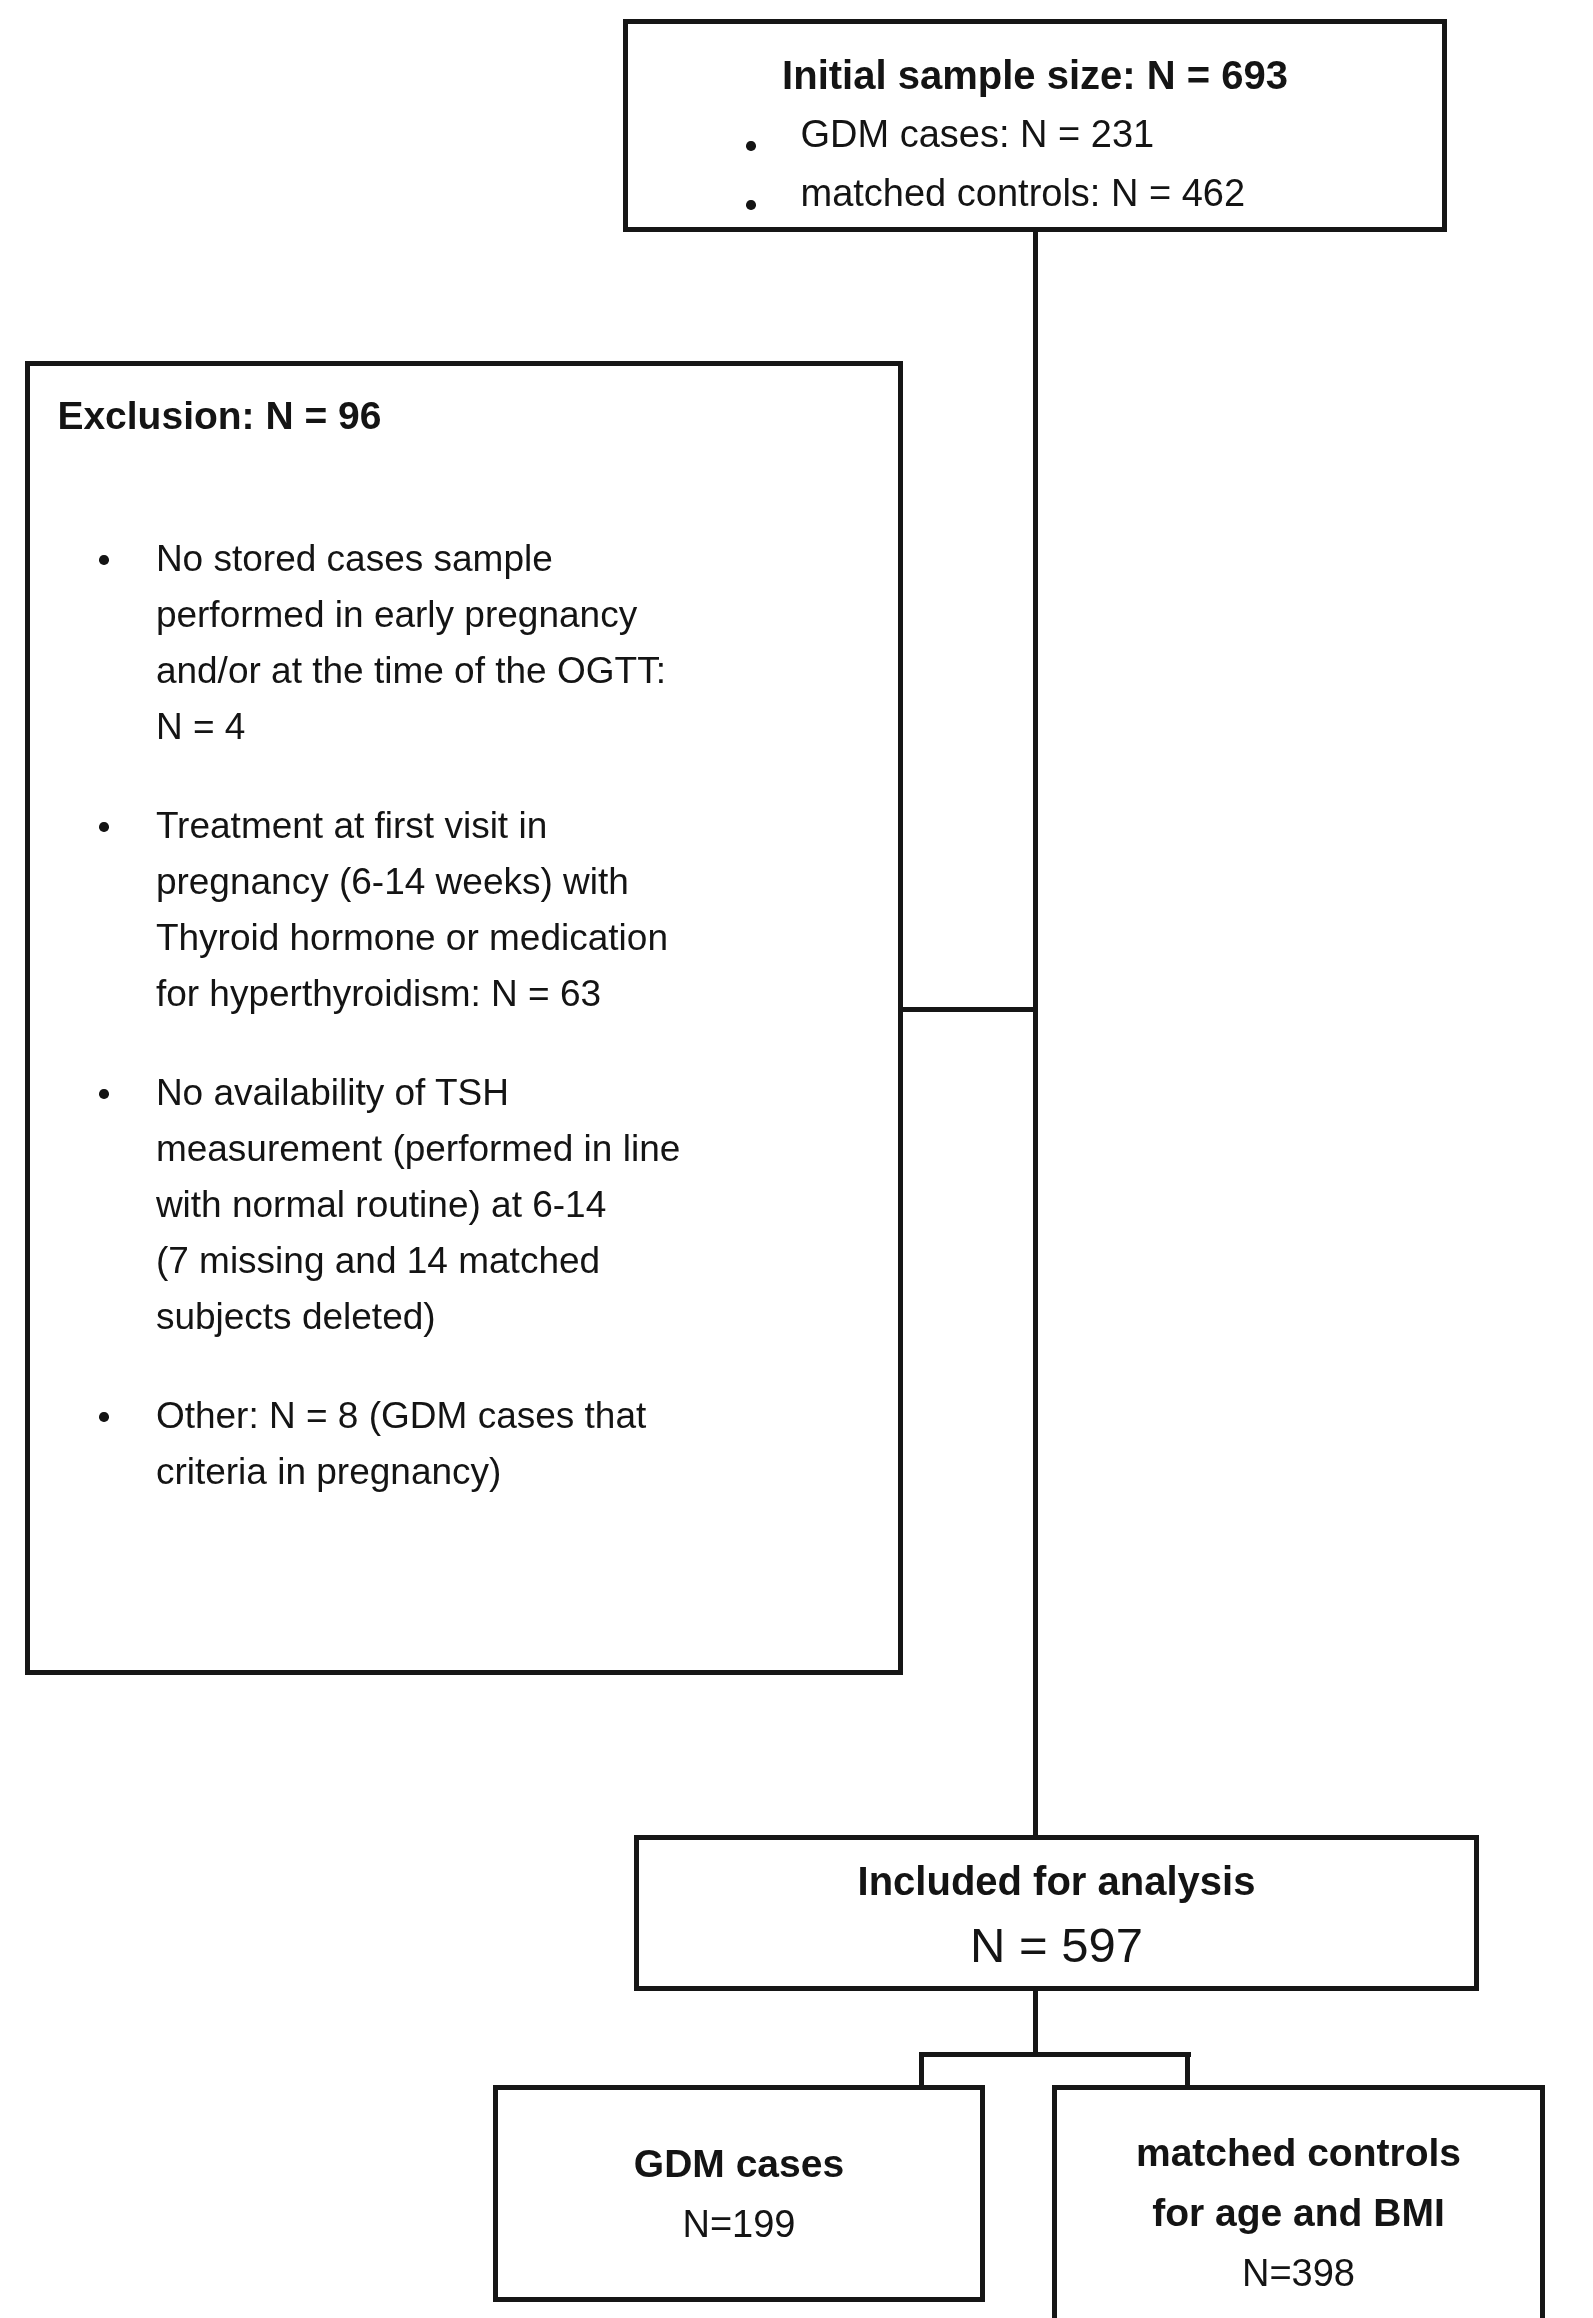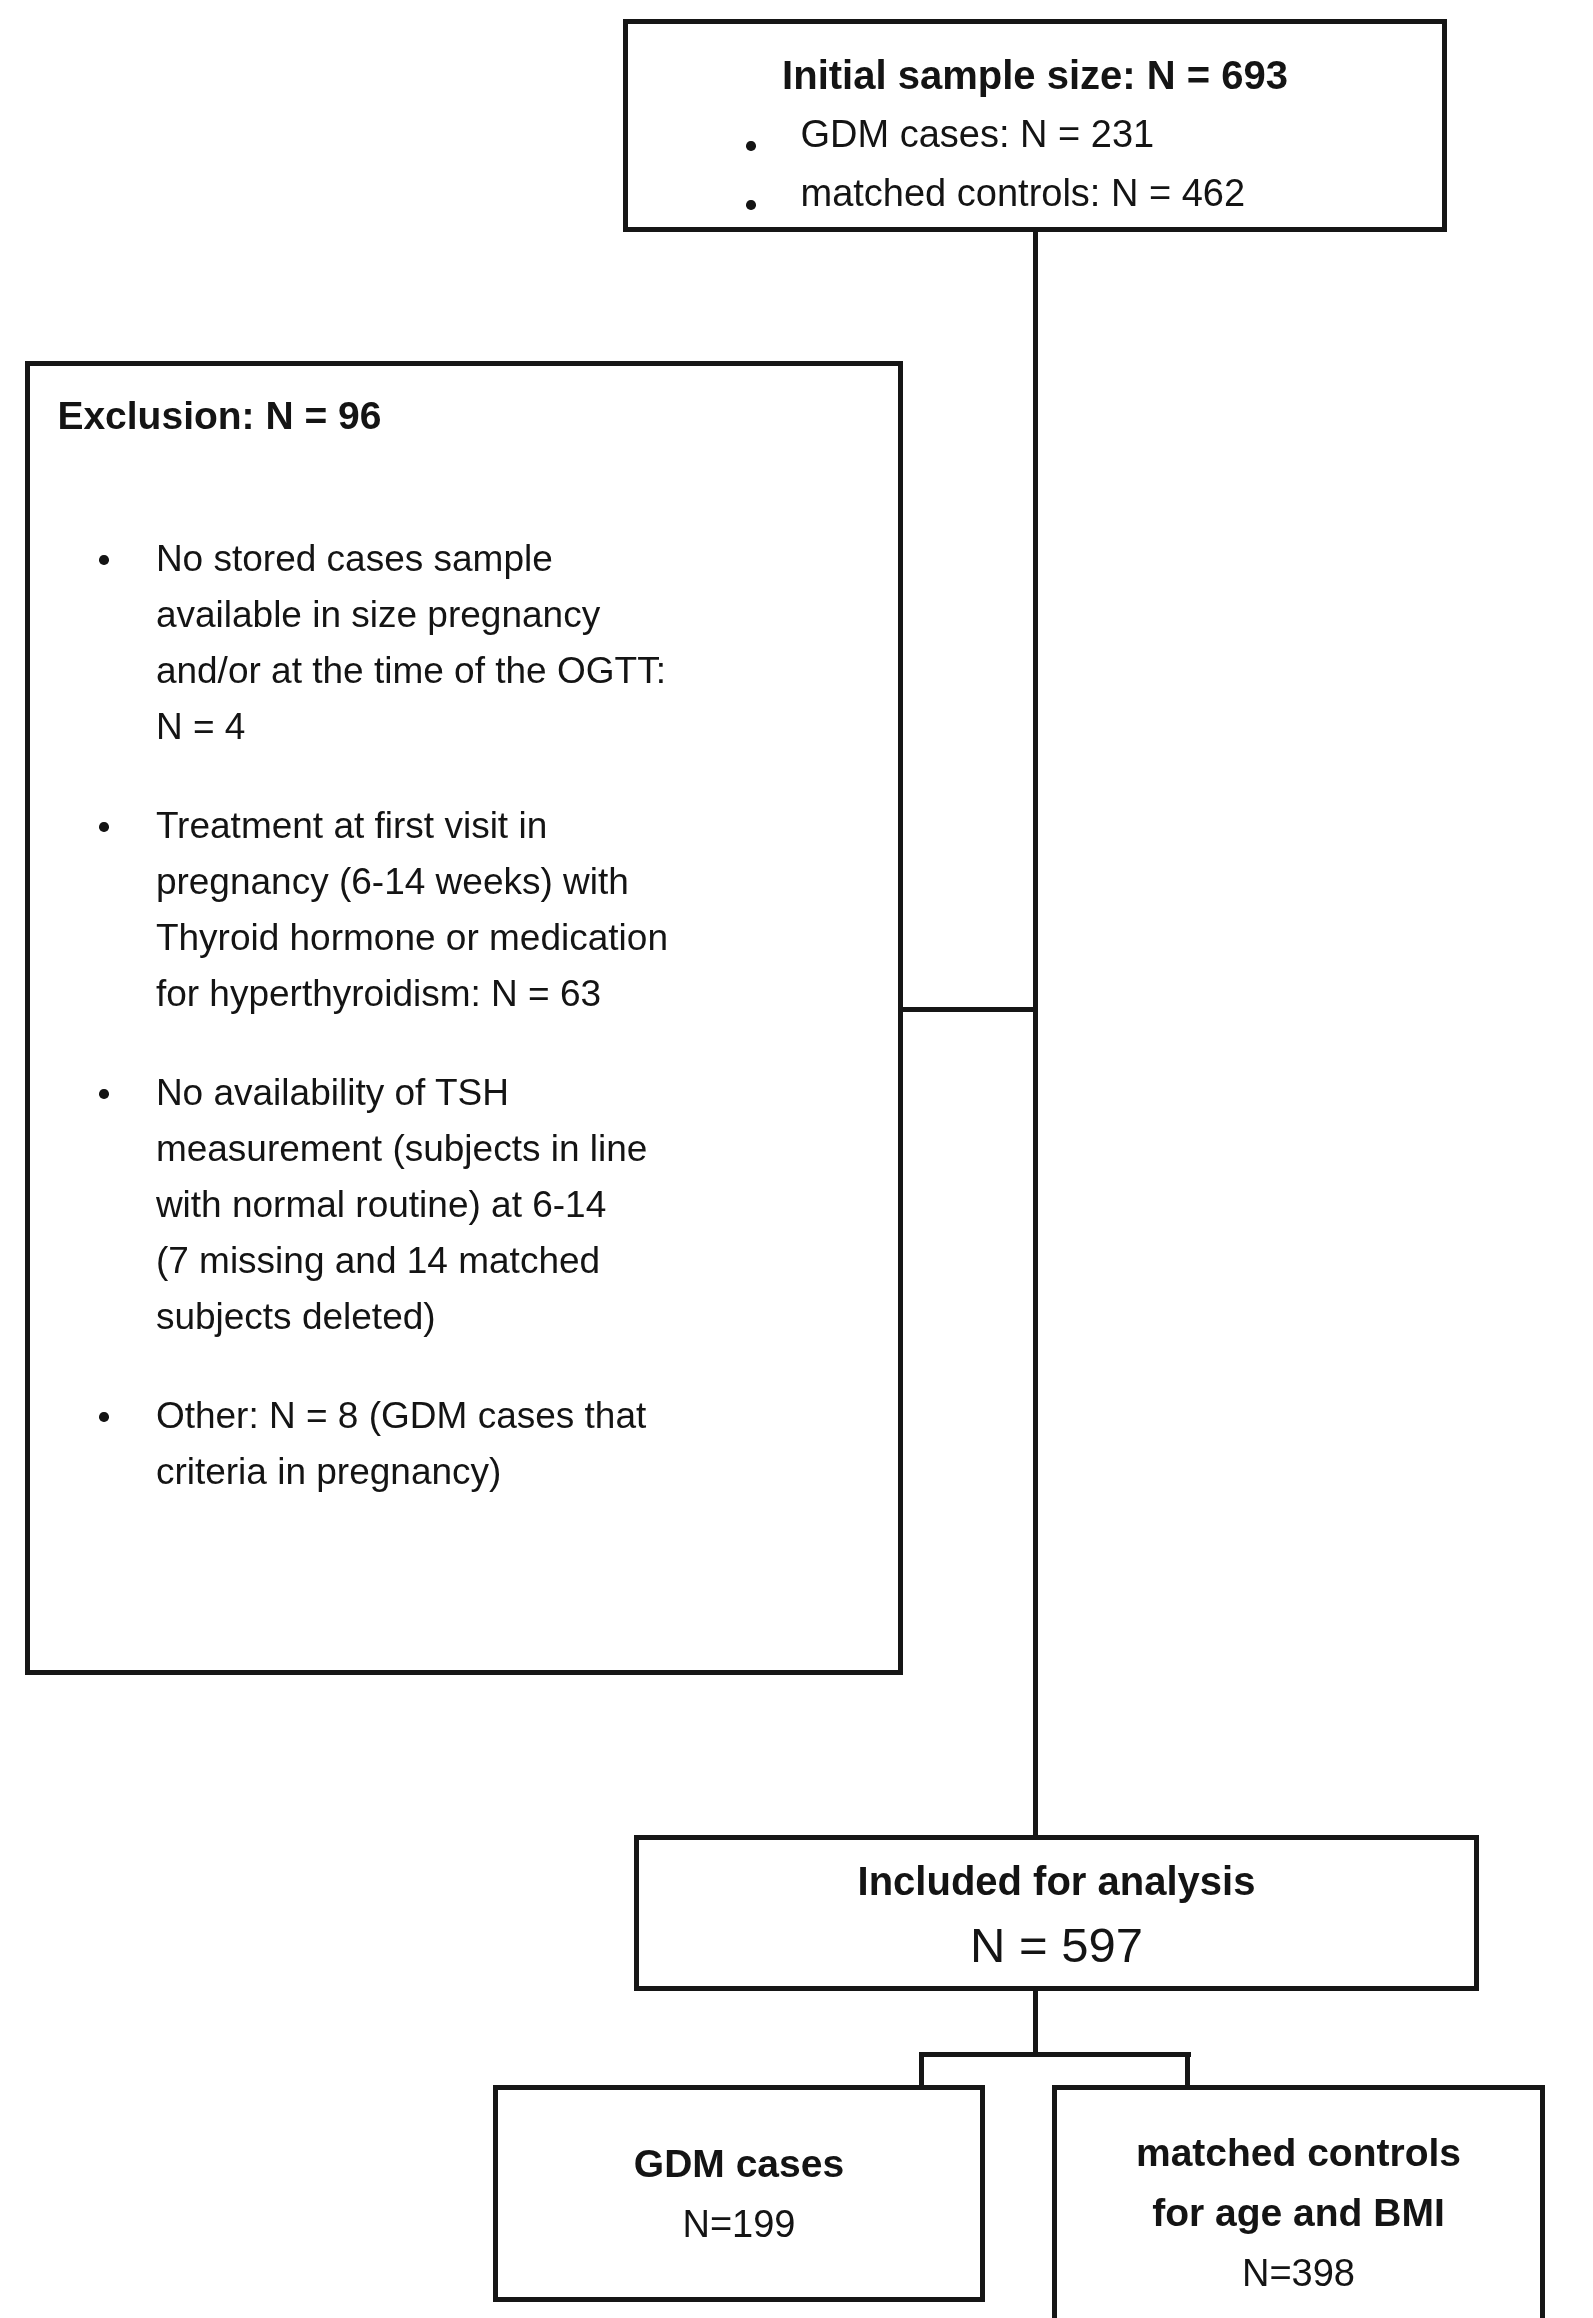--- a/index.html
+++ b/index.html
@@ -119,41 +119,41 @@
     </div>
   </div>
 
   <div class="box exclusion-box">
     <div class="title">Exclusion: N = 96</div>
 
     <div class="bullet-item">
       <span class="dot"></span>
       <div class="bullet-text">
         <div>No stored cases sample</div>
-        <div>available in size pregnancy</div>
+        <div>performed in early pregnancy</div>
         <div>and/or at the time of the OGTT:</div>
         <div>N = 4</div>
       </div>
     </div>
 
     <div class="bullet-item">
       <span class="dot"></span>
       <div class="bullet-text">
         <div>Treatment at first visit in</div>
         <div>pregnancy (6-14 weeks) with</div>
         <div>Thyroid hormone or medication</div>
         <div>for hyperthyroidism: N = 63</div>
       </div>
     </div>
 
     <div class="bullet-item">
       <span class="dot"></span>
       <div class="bullet-text">
         <div>No availability of TSH</div>
-        <div>measurement (subjects in line</div>
+        <div>measurement (performed in line</div>
         <div>with normal routine) at 6-14</div>
         <div>(7 missing and 14 matched</div>
         <div>subjects deleted)</div>
       </div>
     </div>
 
     <div class="bullet-item">
       <span class="dot"></span>
       <div class="bullet-text">
         <div>Other: N = 8 (GDM cases that</div>

